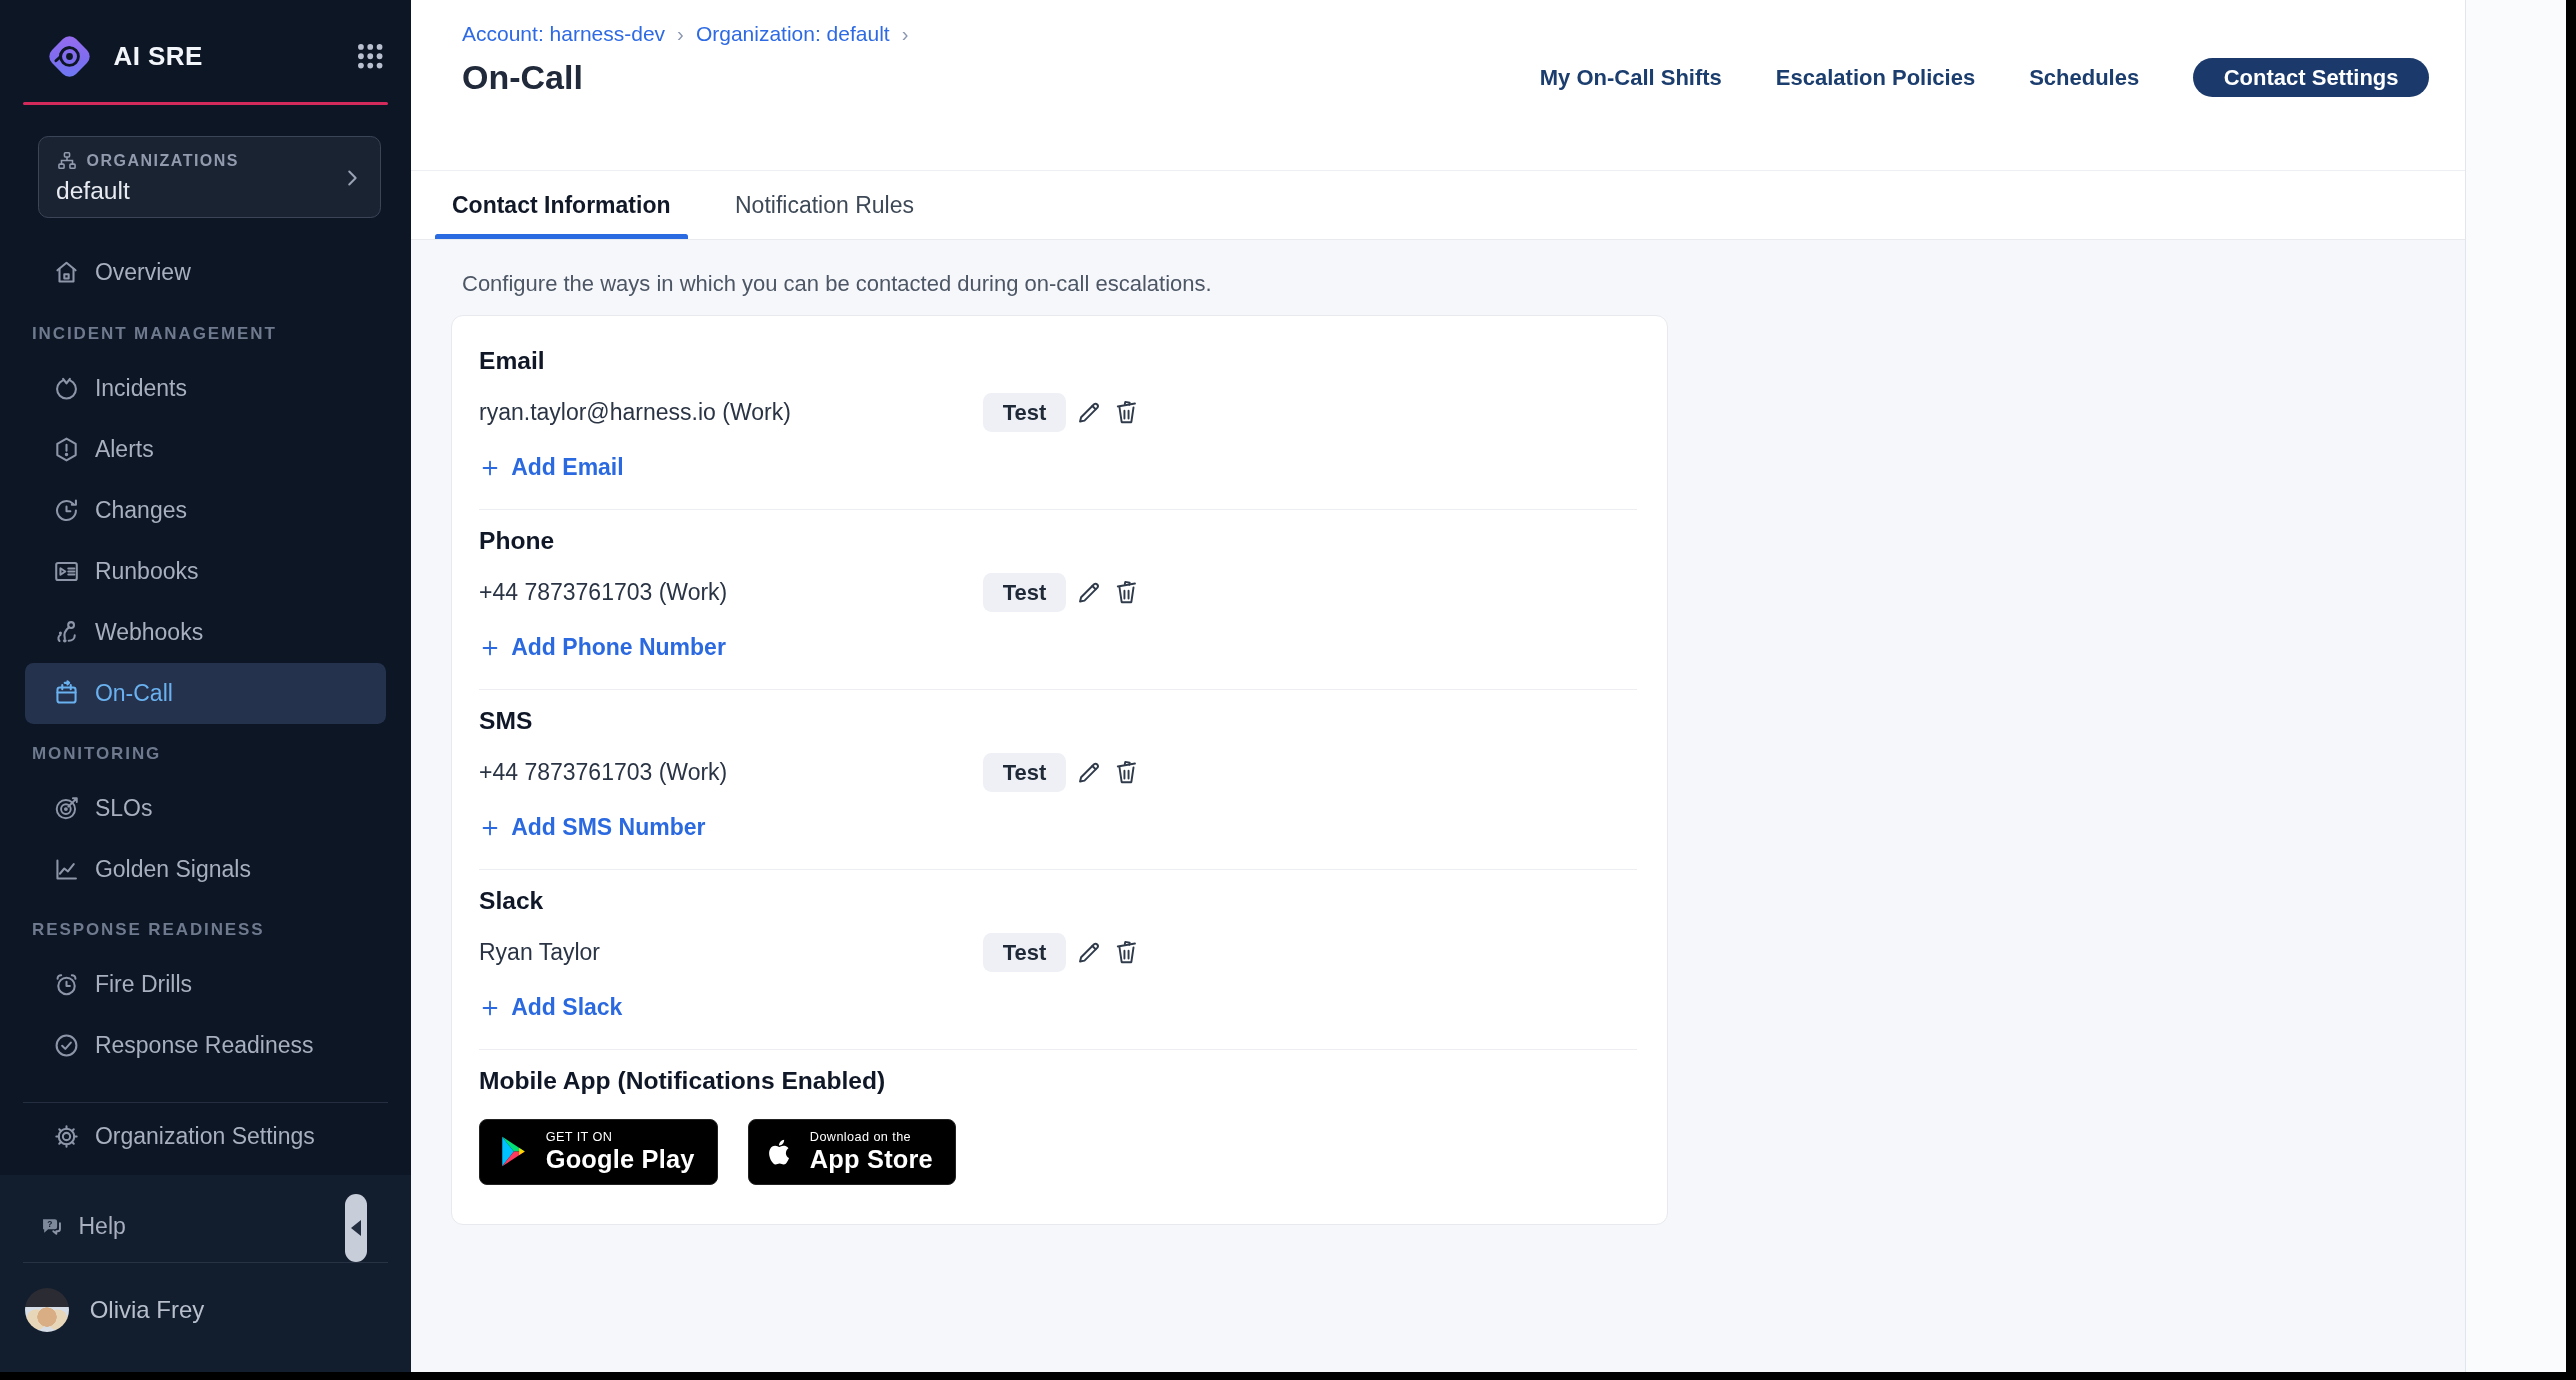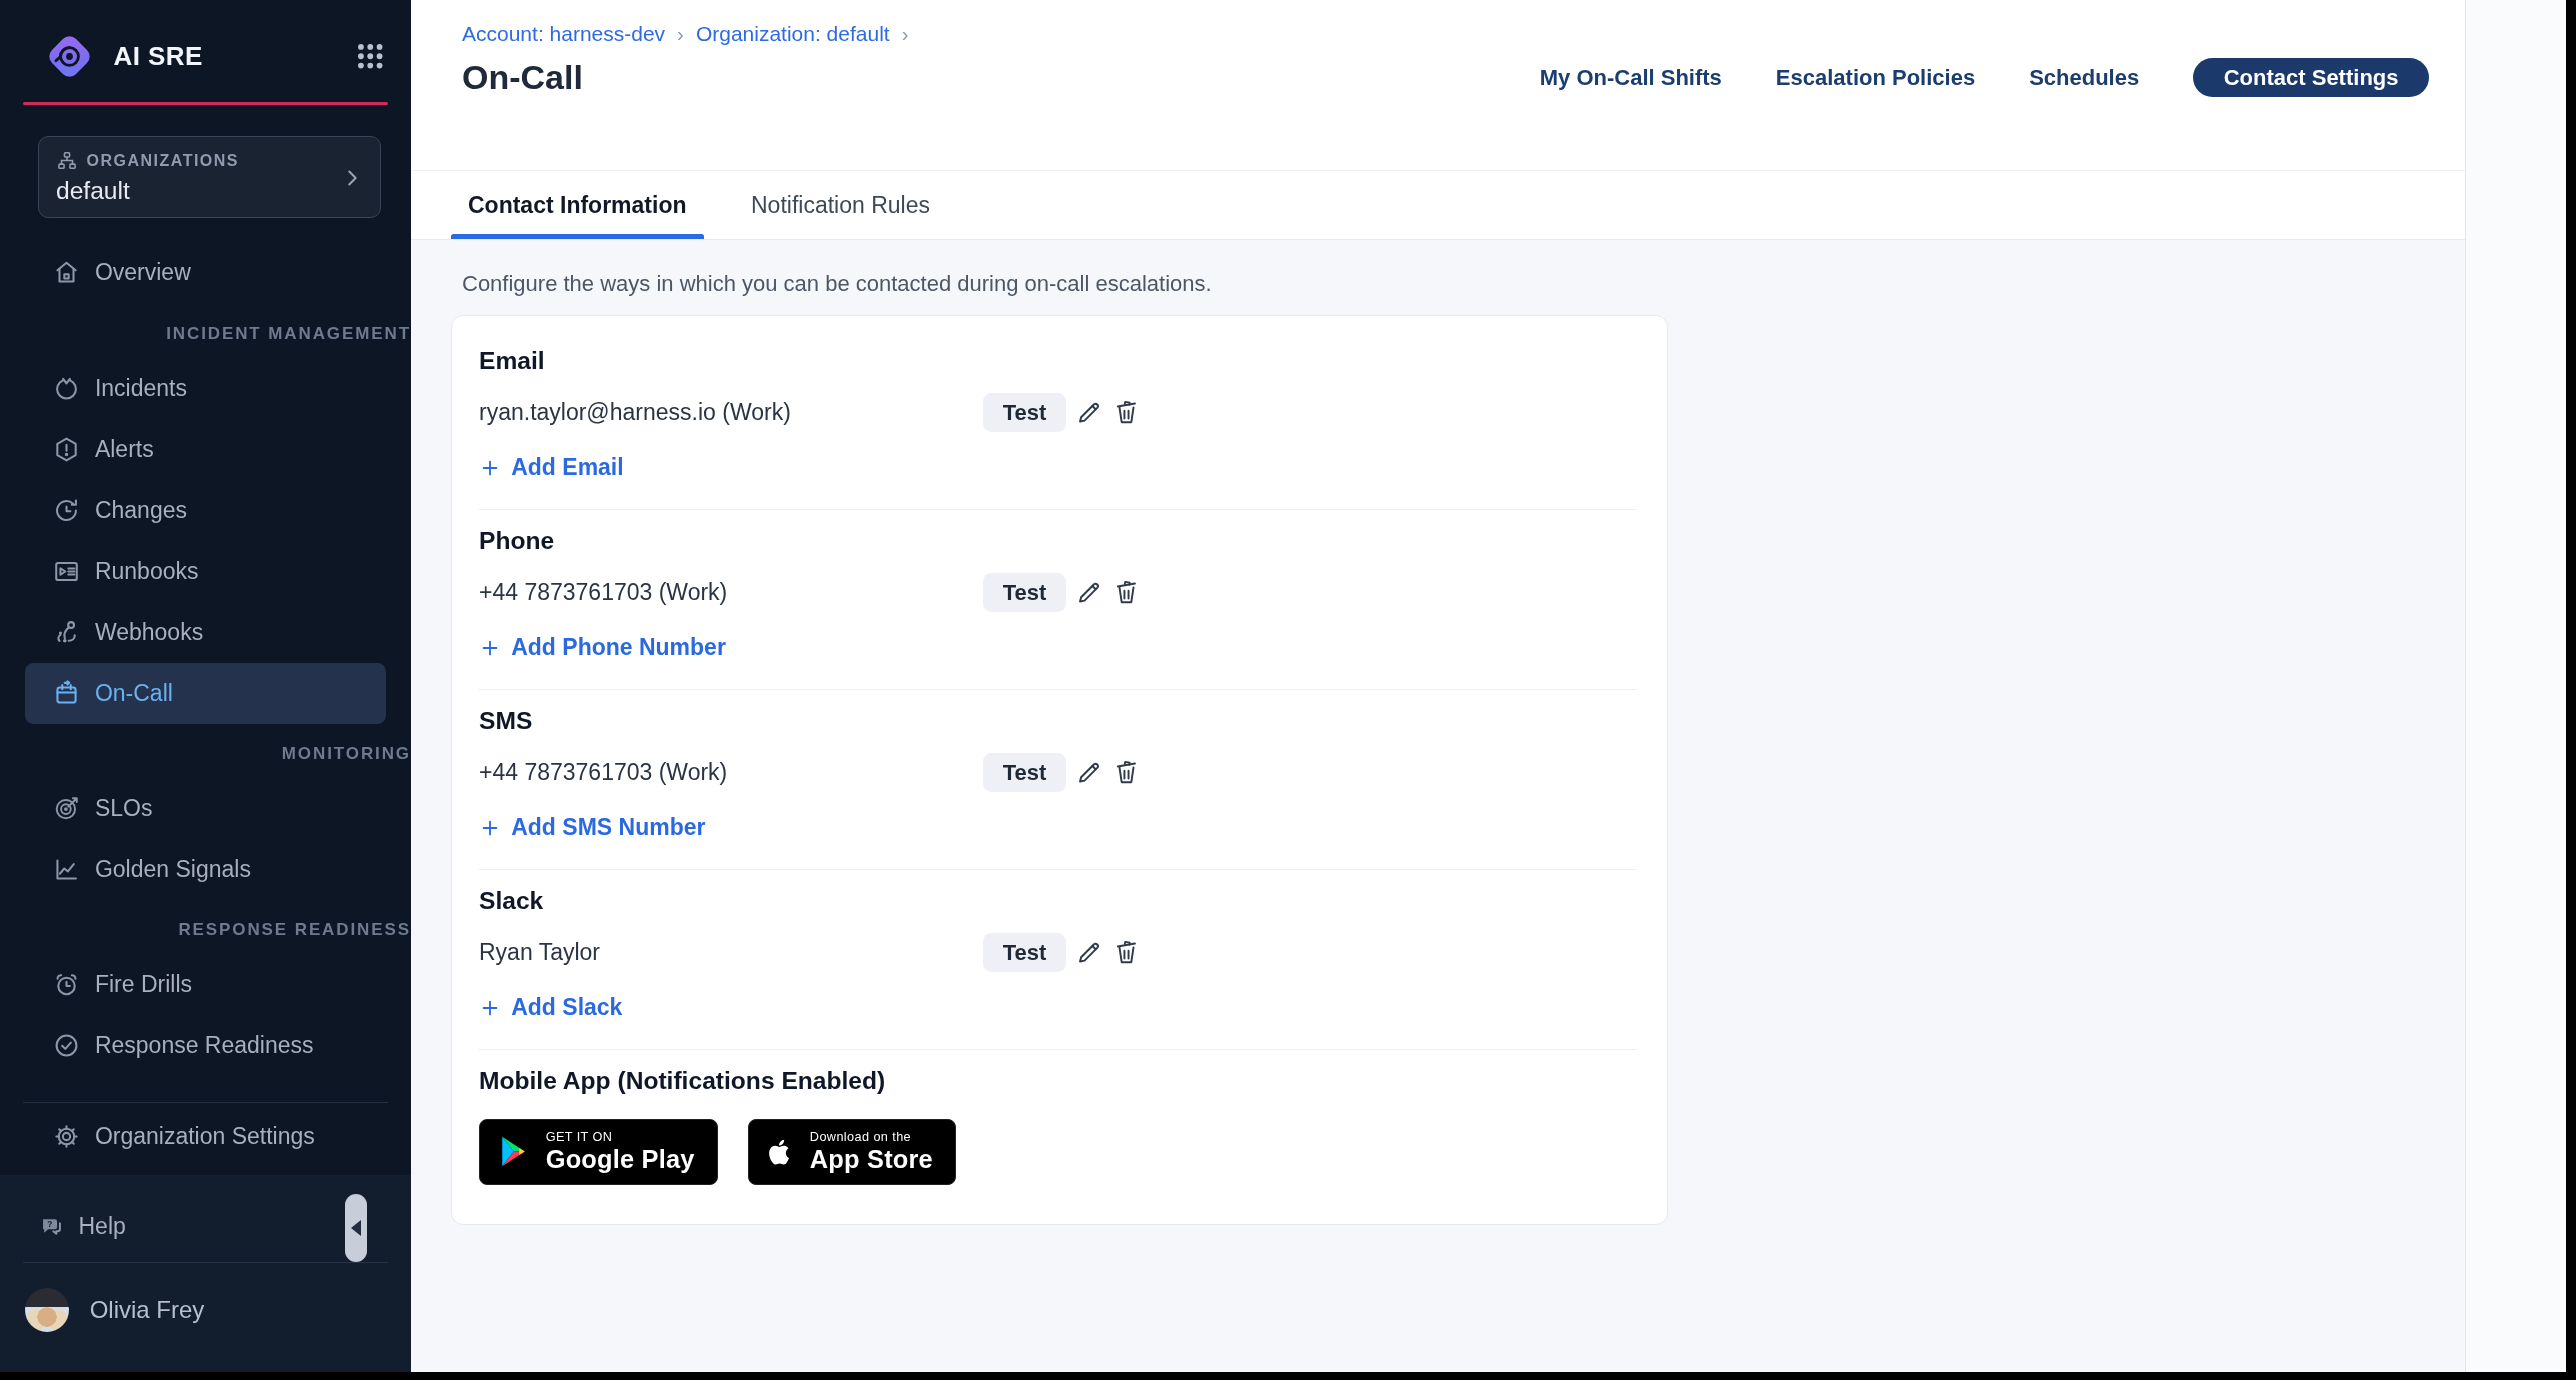--- a/index.html
+++ b/index.html
@@ -60,21 +60,21 @@
     height:61px; margin:0 25.4px; padding-left:27px;
     display:flex; align-items:center; gap:13.5px;
     border-radius:8.5px; cursor:pointer;
     color:#A8B0BF; font-size:23px;
   }
   .nav-item svg { color:#8C96A8; flex-shrink:0; }
   .nav-item.active { background:#24324E; color:#6AB1F0; }
   .nav-item.active svg { color:#6AB1F0; }
   .group-label {
     margin:13.5px 0 6.8px 32px; height:34px; line-height:34px;
-    color:#6F7A8F; font-size:17px; letter-spacing:1.9px; font-weight:600;text-align:right;
+    color:#6F7A8F; font-size:17px; letter-spacing:1.9px; font-weight:600;
   }
   .side-divider { height:0.8px; background:#232E41; margin:25.4px 23px 3.4px 23px; }
 
   .bottom-panel {
     flex:1; margin-top:8.5px;
     background:#121D2D;
     display:flex; flex-direction:column;
   }
   .panel-item {
     height:61px; margin-top:20.3px; padding-left:38px;
@@ -140,21 +140,21 @@
     font-size:22px; font-weight:700;
     height:39px; border-radius:19.5px; padding:0 30.5px;
     display:flex; align-items:center; cursor:pointer; border:none;
     white-space:nowrap;
   }
 
   .tabbar {
     background:#FFF; height:69px;
     border-bottom:0.8px solid #E8EAEE;
     display:flex; align-items:stretch;
-    padding-left:40px; flex-shrink:0;
+    padding-left:24px; flex-shrink:0;
   }
   .tab {
     display:flex; align-items:center;
     padding:0 17px; margin-right:30.5px;
     font-size:23px; color:#3E4957; cursor:pointer;
     position:relative;
   }
   .tab.active { color:#111827; font-weight:700; }
   .tab.active::after {
     content:""; position:absolute; left:0; right:0; bottom:0;

